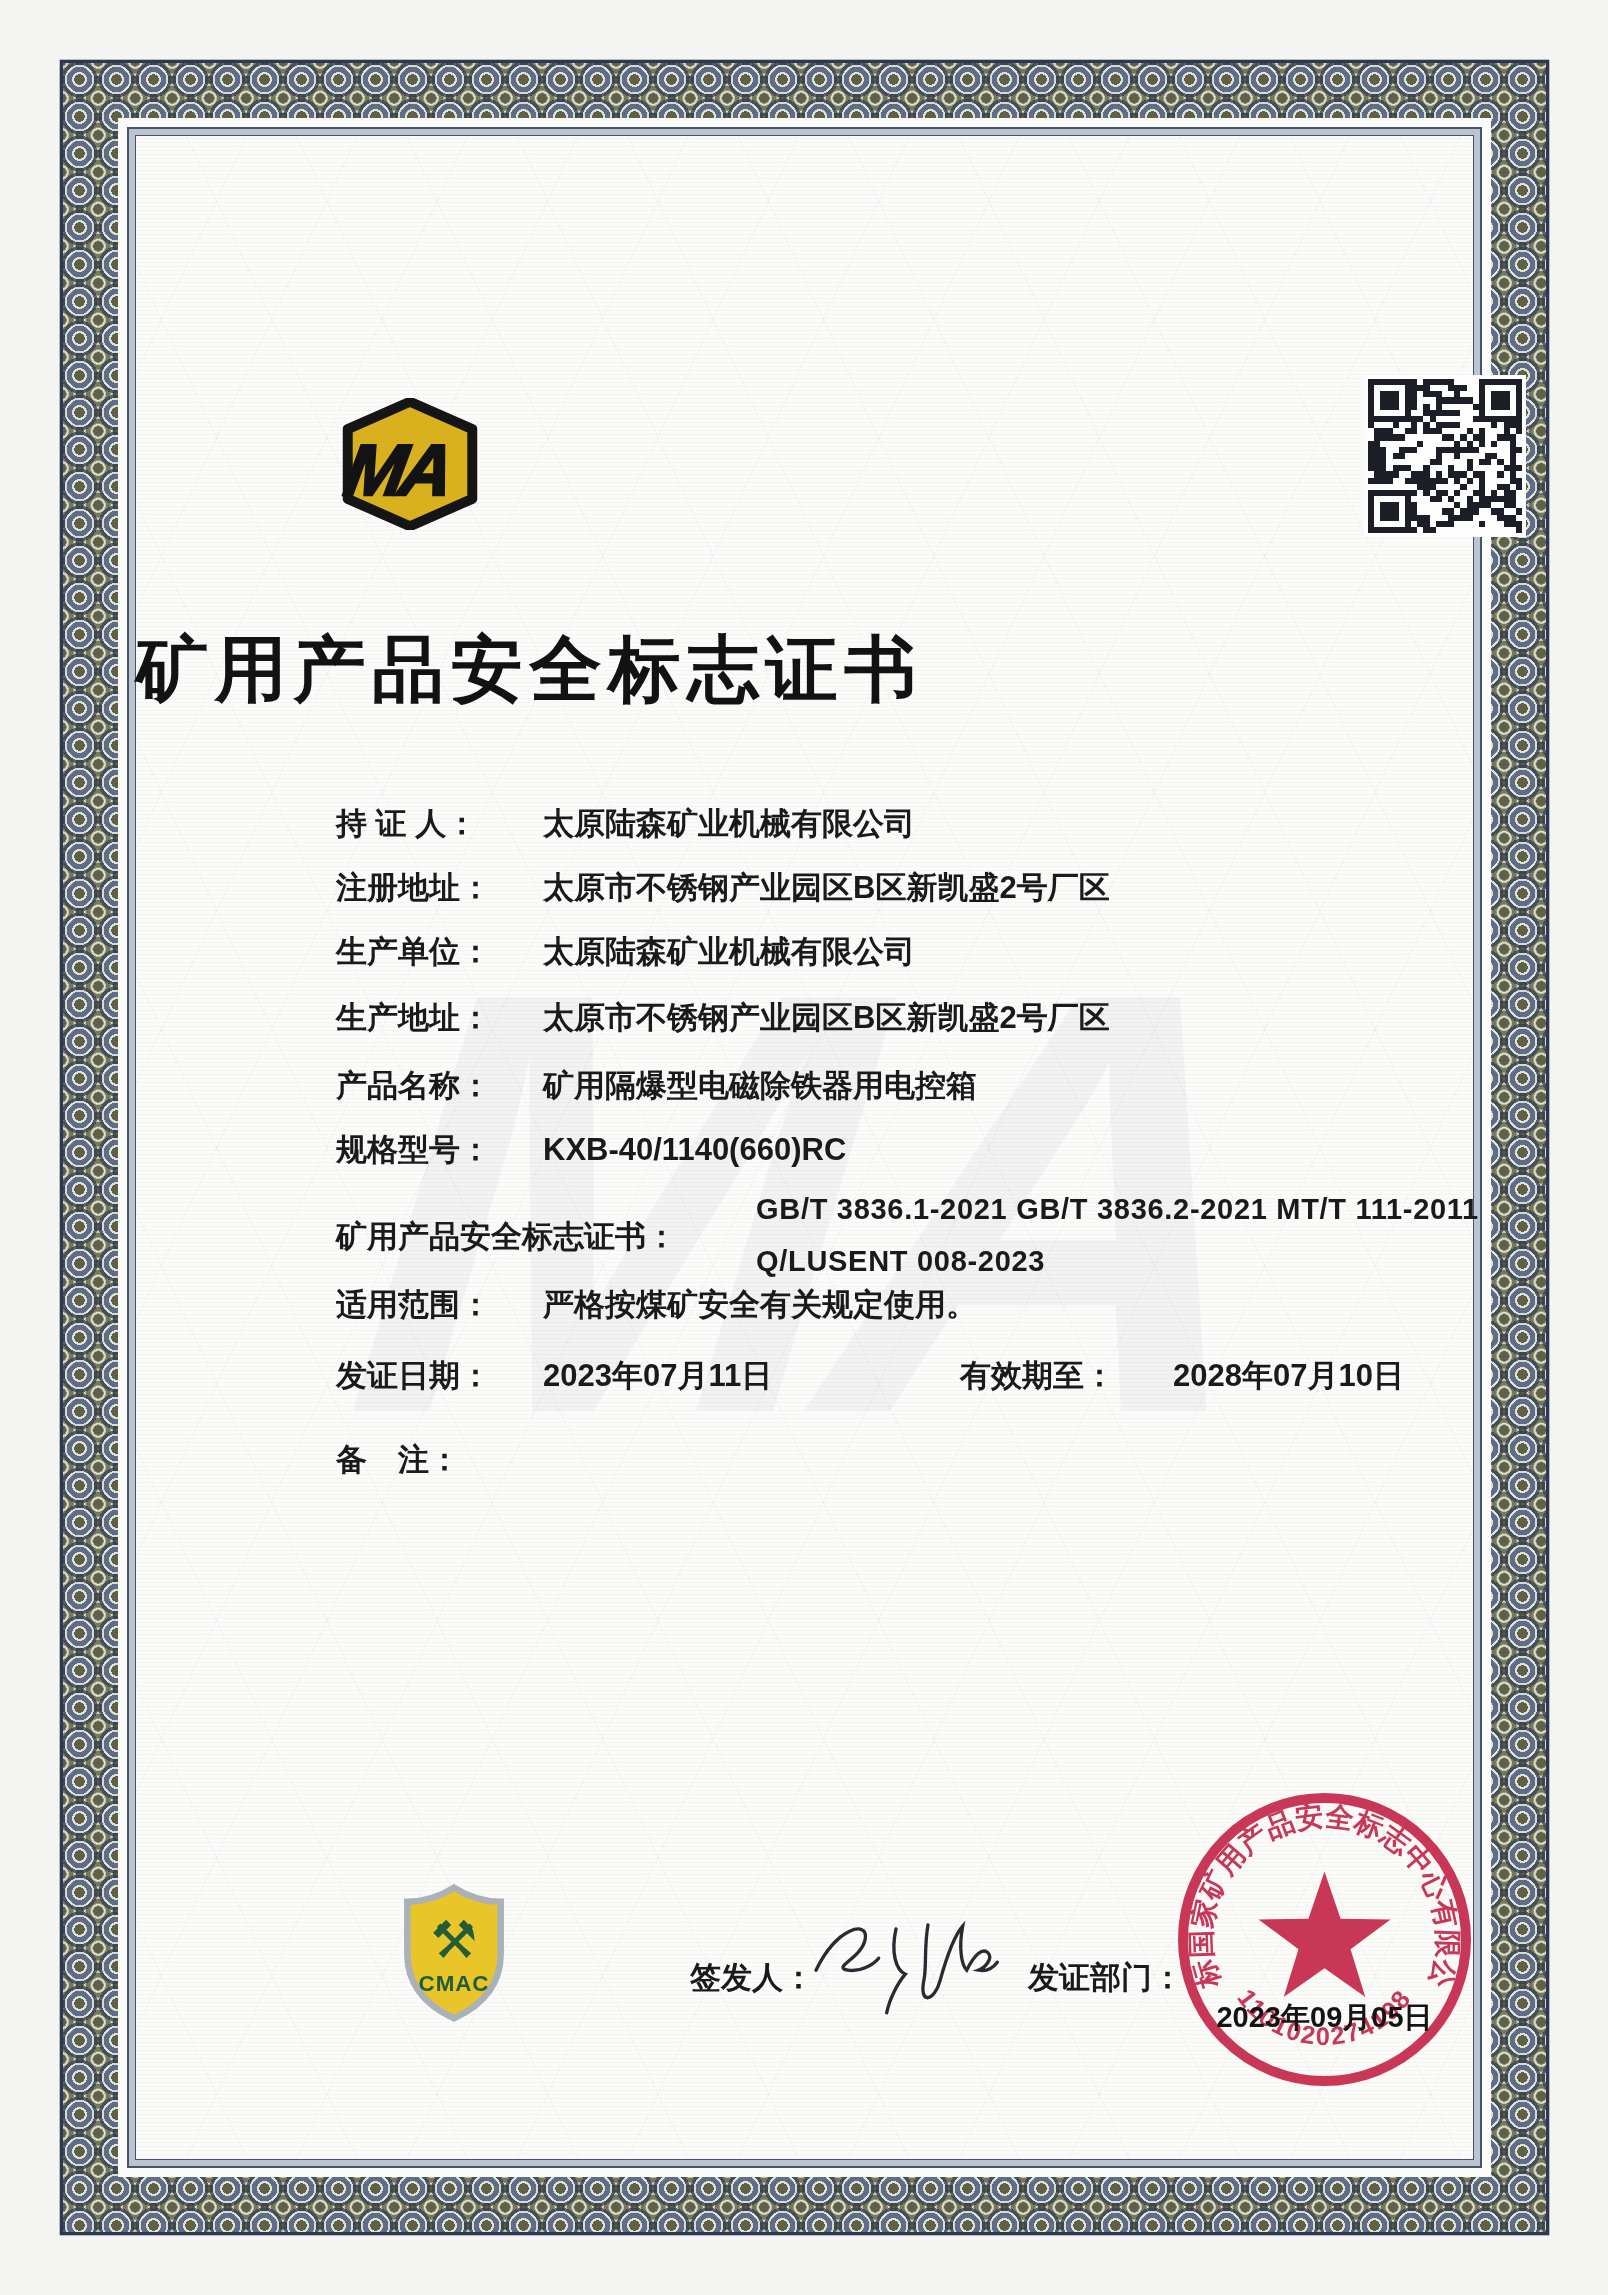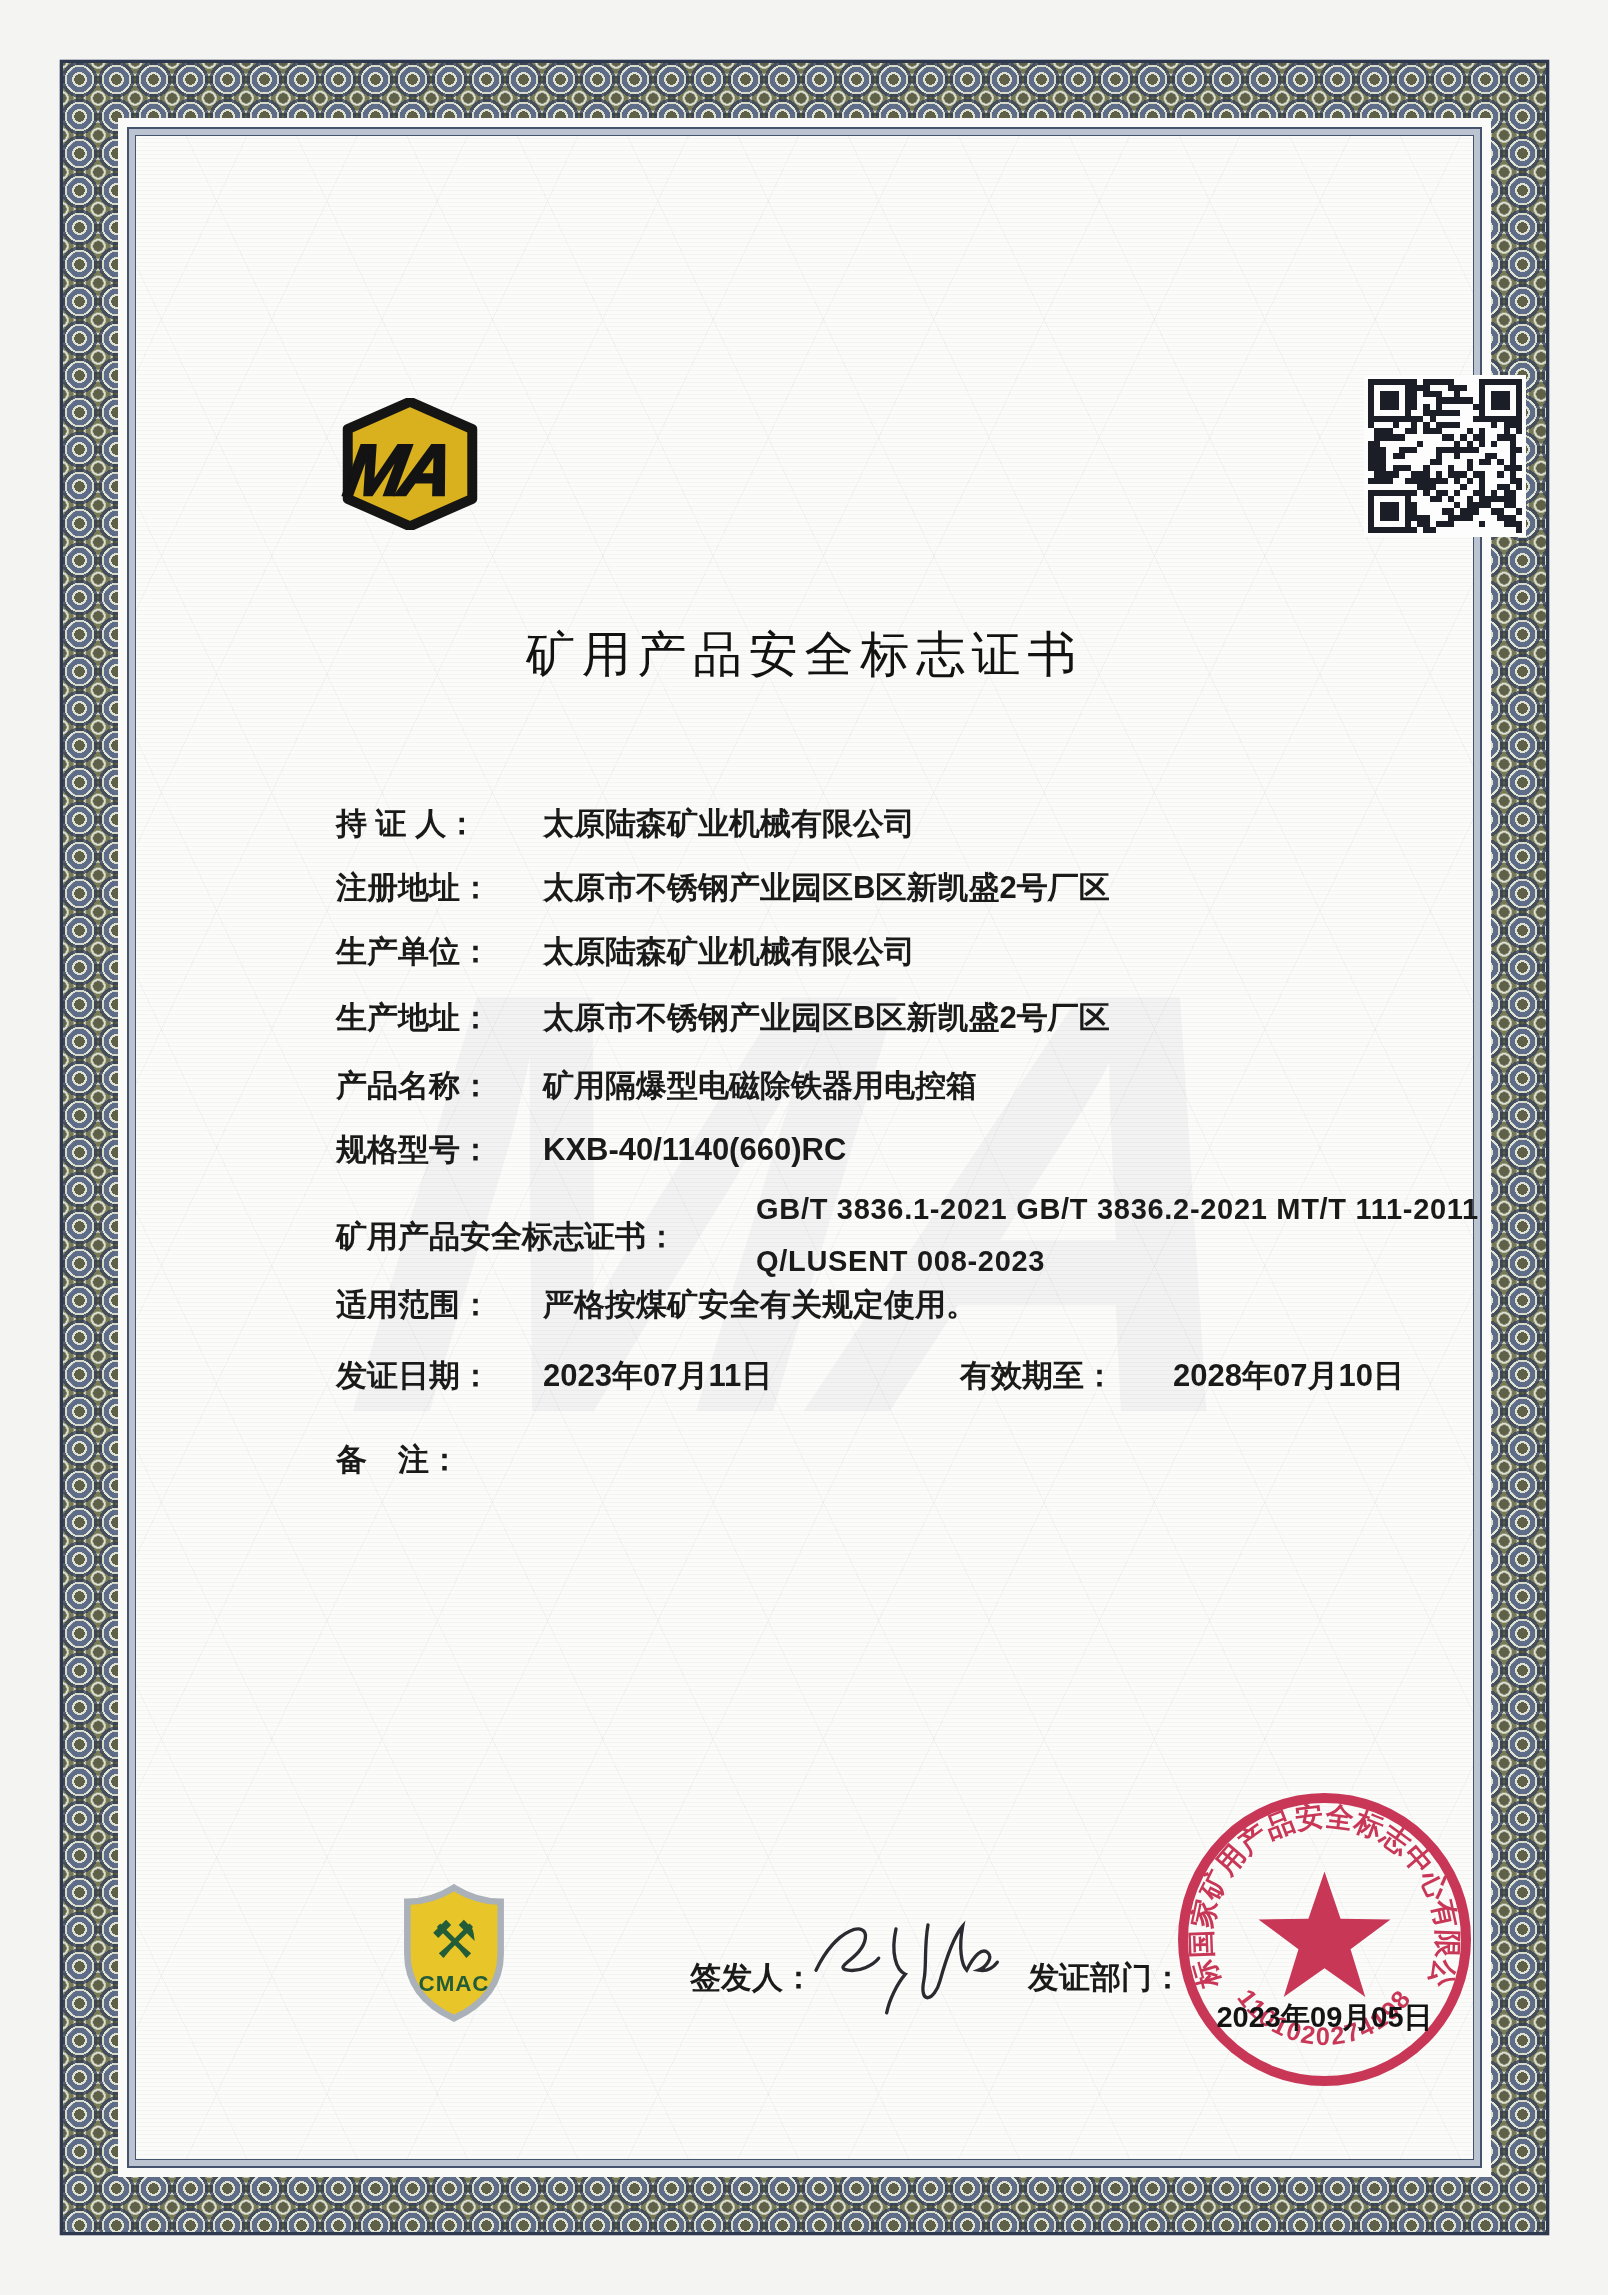--- a/index.html
+++ b/index.html
@@ -30,23 +30,23 @@
   
   .ma-logo{left:199px;top:262px;width:150px;height:132px;}
   .mark-line{left:624px;top:298px;white-space:nowrap;}
   .mark-label{font-size:35px;font-weight:700;}
   .mark-number{font-family:"Liberation Serif","DejaVu Serif",serif;font-size:39px;letter-spacing:1.3px;margin-left:20px;}
   .qr{left:1228px;top:239px;width:162px;height:162px;display:grid;
       grid-template-rows:repeat(25,1fr);grid-template-columns:repeat(25,1fr);
       background:#fdfdfd;padding:4px;box-sizing:border-box;}
   .qr div{background:#1b1d27;}
   
-  .title{left:0;width:100%;top:486px;text-align:center;
+  .title{left:0;width:100%;top:486px;
     font-family:"Liberation Serif","DejaVu Serif",serif;
-    font-size:49px;font-weight:400;letter-spacing:6.7px;color:#121212;}
+    font-size:72px;font-weight:700;letter-spacing:6.7px;color:#121212;}
   
   .lbl{position:absolute;left:200px;font-size:31px;font-weight:700;line-height:1;white-space:pre;}
   .val{position:absolute;left:407px;font-size:31px;font-weight:700;line-height:1;white-space:pre;}
   .std{position:absolute;left:620px;font-size:29px;font-weight:700;line-height:1;white-space:pre;letter-spacing:0.7px;}
   
   .statement{left:200px;top:1519px;width:1209px;font-size:31px;font-weight:700;
     line-height:45px;text-align:justify;text-indent:61px;color:#151515;}
   
   .cmac{left:262px;top:1747px;width:112px;height:140px;}
   .signer-label,.issuer-label{font-size:31px;font-weight:700;line-height:1;}

